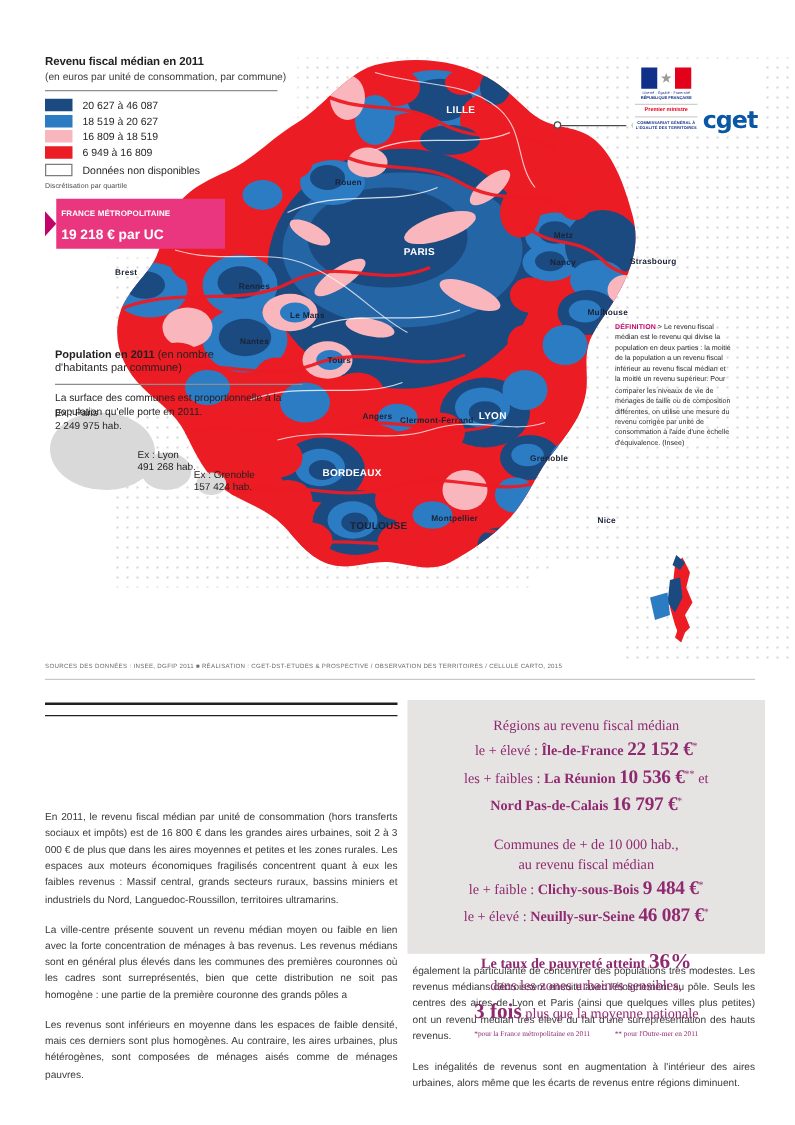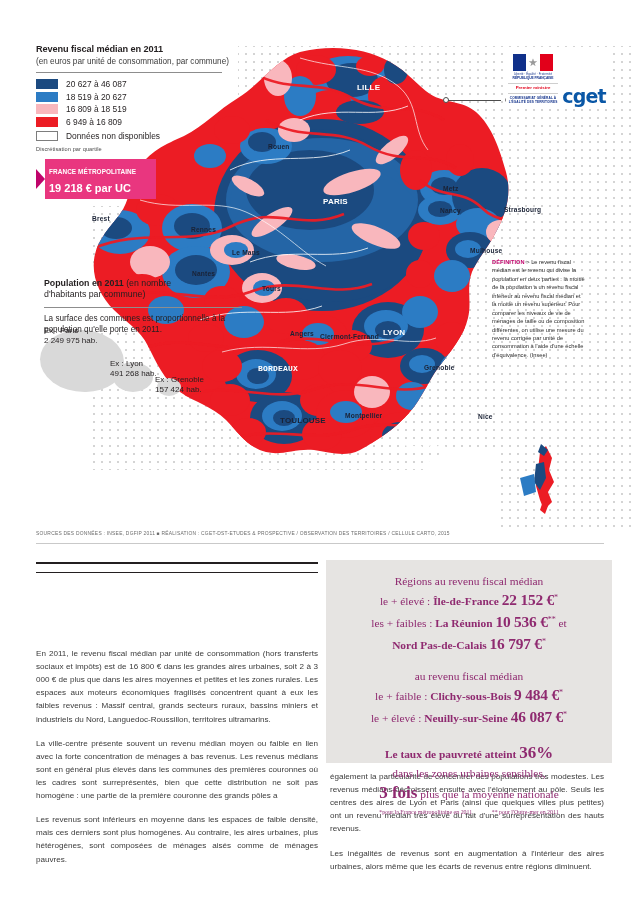--- a/index.html
+++ b/index.html
@@ -97,21 +97,21 @@
     font-size: 5.6px;
     color: #4a4a4a;
     margin-top: 5px;
     letter-spacing: 0.1px;
   }
   
   #fr-metro {
     margin-top: 7px;
     display: flex;
     align-items: flex-start;
-    width: 120px;
+    width: 144px;
   }
   #fr-metro .arrow {
     width: 0; height: 0;
     border-top: 10px solid transparent;
     border-bottom: 10px solid transparent;
     border-left: 9px solid #c0046b;
     align-self: center;
   }
   #fr-metro .box {
     background: #e9367f;
@@ -698,21 +698,21 @@
       <span class="city min dark" style="left: 192px; top: 270px;">Nantes</span>
       <span class="city min dark" style="left: 232px; top: 249px;">Le Mans</span>
       <span class="city min dark" style="left: 262px; top: 285px;">Tours</span>
       <span class="city min dark" style="left: 290px; top: 330px;">Angers</span>
       <span class="city min dark" style="left: 320px; top: 333px;">Clermont-Ferrand</span>
       <span class="city min dark" style="left: 443px; top: 185px;">Metz</span>
       <span class="city min dark" style="left: 440px; top: 207px;">Nancy</span>
       <span class="city min dark" style="left: 504px; top: 206px;">Strasbourg</span>
       <span class="city min dark" style="left: 470px; top: 247px;">Mulhouse</span>
       <span class="city maj white" style="left: 383px; top: 328px;">LYON</span>
-      <span class="city maj white" style="left: 258px; top: 364px; font-family: Liberation Mono, monospace;">BORDEAUX</span>
+      <span class="city maj white" style="left: 258px; top: 374px;">BORDEAUX</span>
       <span class="city maj dark" style="left: 280px; top: 416px;">TOULOUSE</span>
       <span class="city min dark" style="left: 345px; top: 412px;">Montpellier</span>
       <span class="city maj white" style="left: 400px; top: 440px;">TOULOUSE</span>
       <span class="city min dark" style="left: 424px; top: 364px;">Grenoble</span>
       <span class="city min dark" style="left: 478px; top: 413px;">Nice</span>
     </div>
 
   <div id="sources">SOURCES DES DONNÉES : INSEE, DGFIP 2011 ■ RÉALISATION : CGET-DST-ETUDES &amp; PROSPECTIVE / OBSERVATION DES TERRITOIRES / CELLULE CARTO, 2015</div>
   <div id="sources-rule"></div>
 </div>
@@ -732,20 +732,21 @@
           <span>les + faibles : </span><span class="bold">La Réunion</span>
           <span class="st-big">10 536 €</span><span class="st-sup">**</span><span> et</span>
         </div>
         <div class="st-line">
           <span class="bold">Nord Pas-de-Calais</span>
           <span class="st-big">16 797 €</span><span class="st-sup">*</span>
         </div>
       </div>
 
       <div class="stat-block">
+        <div class="st-line">Communes de + de 10 000 hab.,</div>
         <div class="st-line">au revenu fiscal médian</div>
         <div class="st-line">
           <span>le + faible : </span><span class="bold">Clichy-sous-Bois</span>
           <span class="st-big">9 484 €</span><span class="st-sup">*</span>
         </div>
         <div class="st-line">
           <span>le + élevé : </span><span class="bold">Neuilly-sur-Seine</span>
           <span class="st-big">46 087 €</span><span class="st-sup">*</span>
         </div>
       </div>

